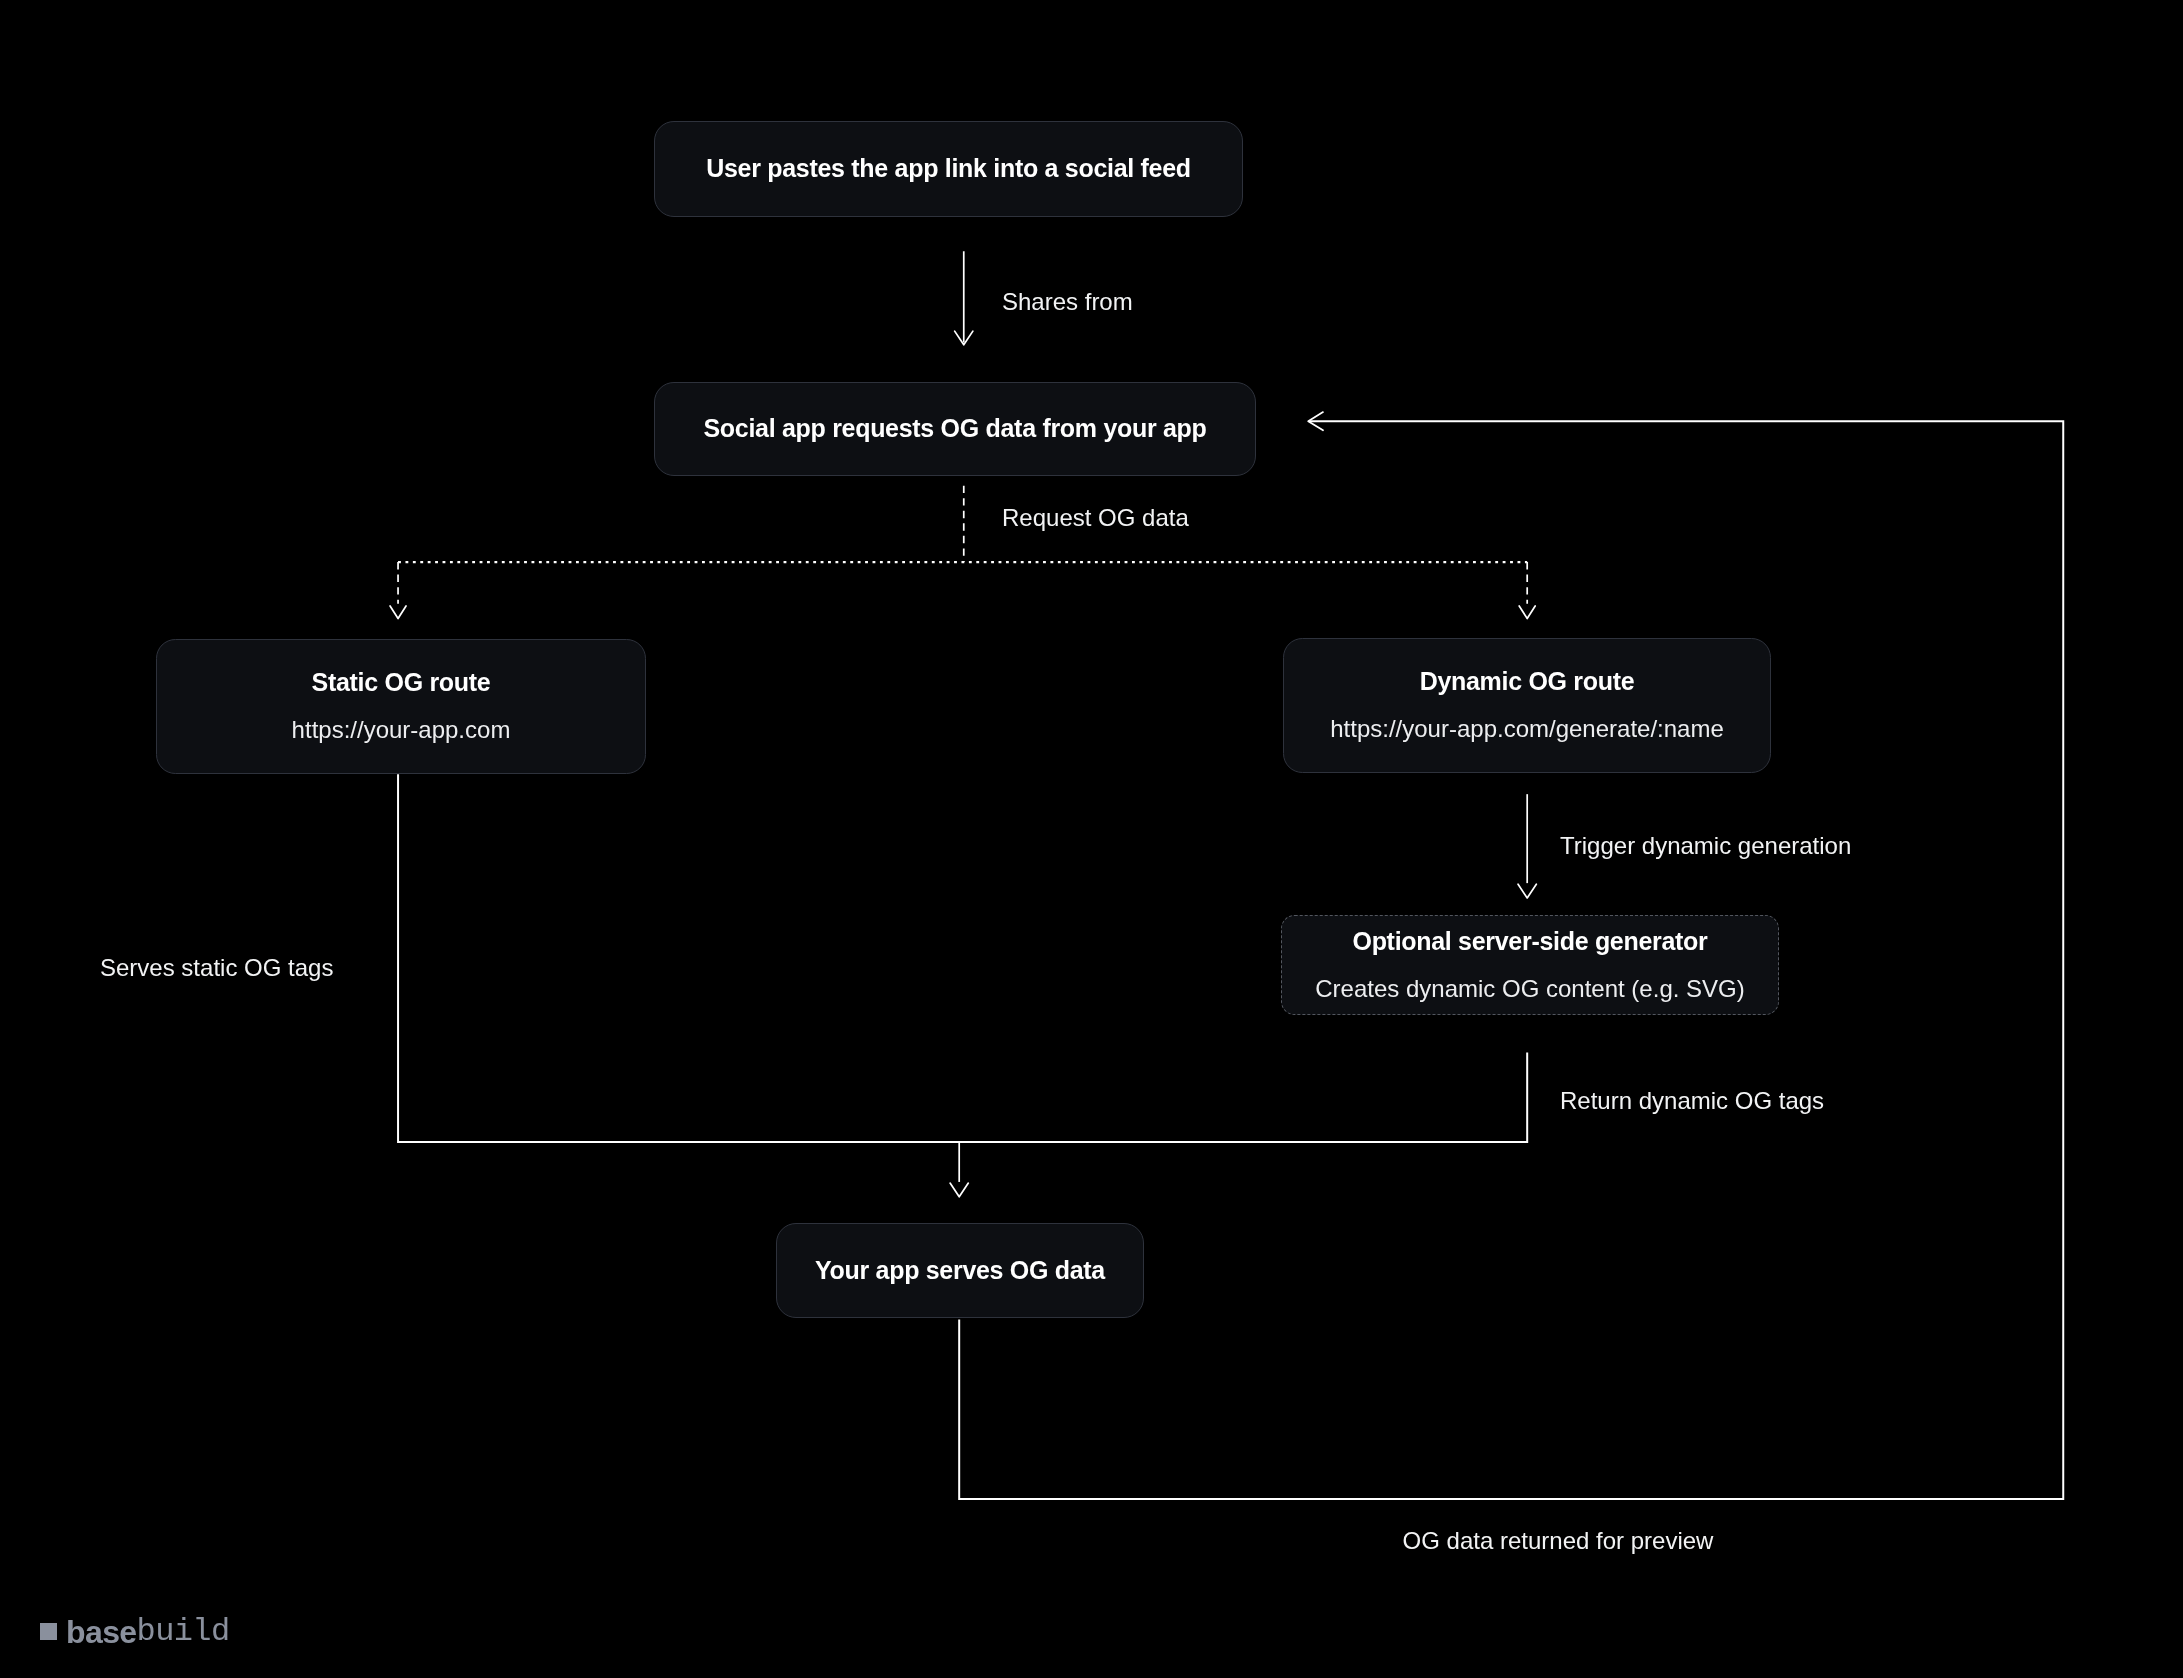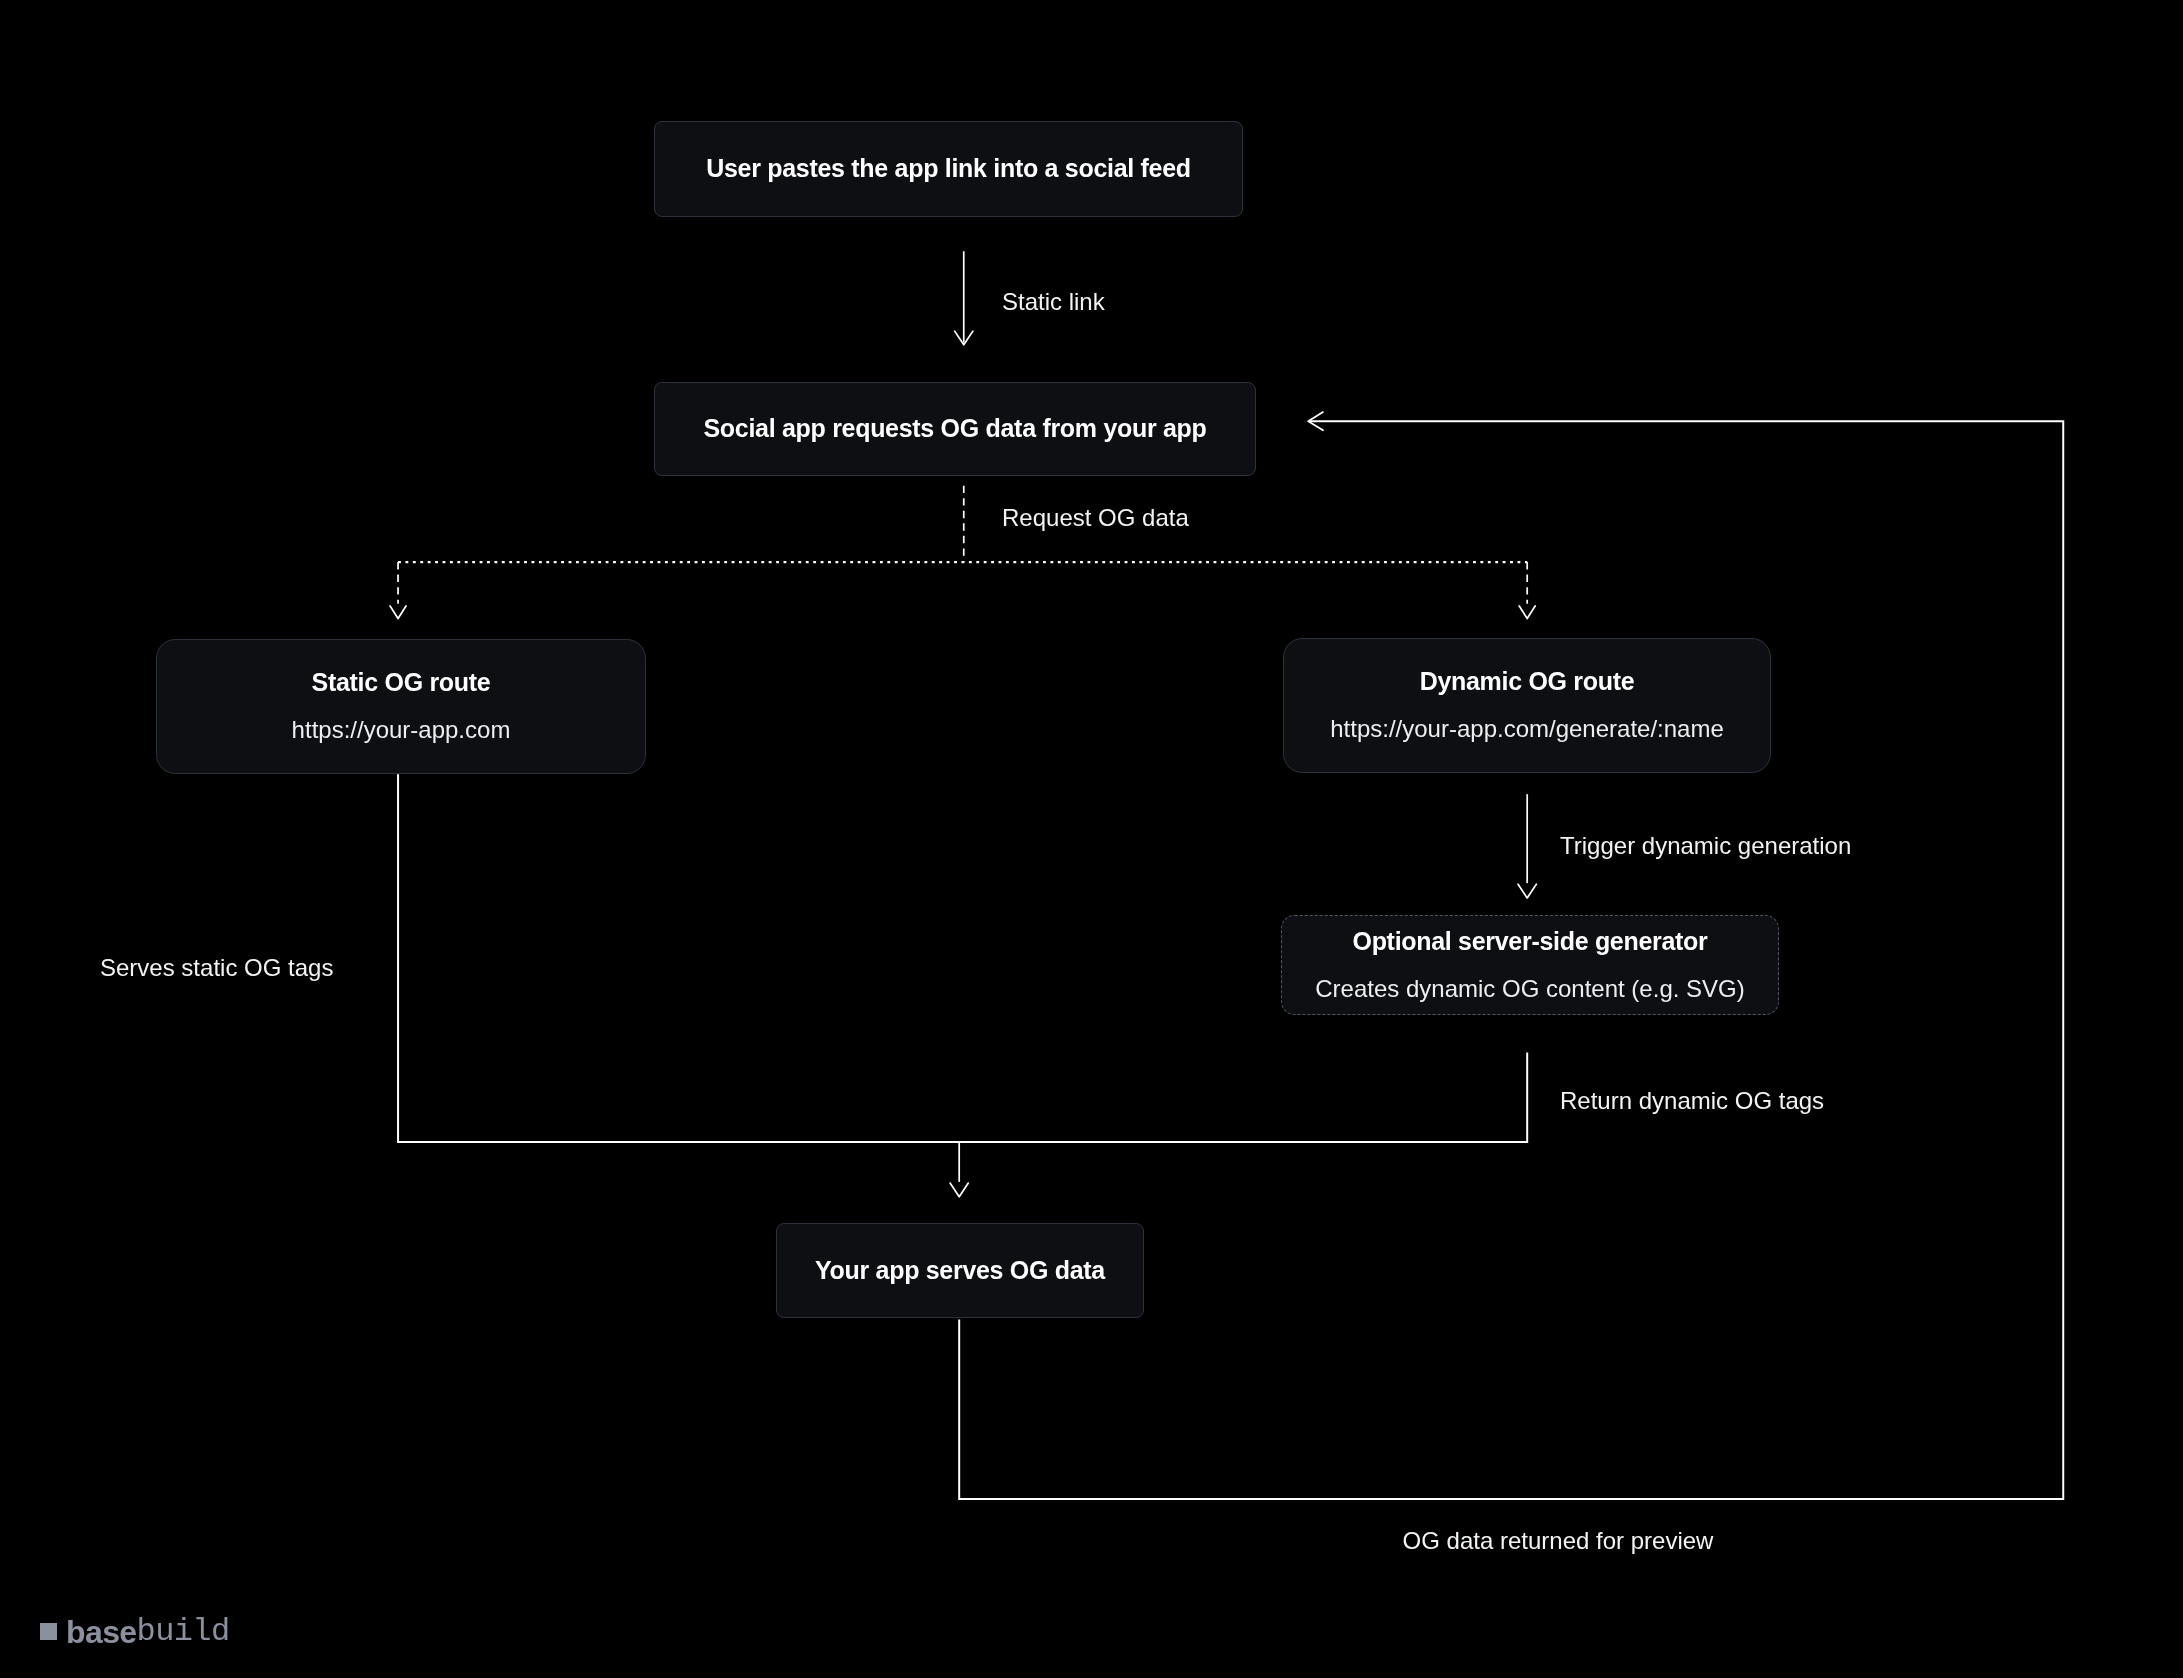--- a/index.html
+++ b/index.html
@@ -29,21 +29,21 @@
   .wire{stroke:var(--wire);fill:none;stroke-width:3;}
   .wire.thick{stroke-width:3.5;}
   .wire.dashed{stroke-dasharray:13 9;}
   .wire.dotted{stroke-width:4;stroke-dasharray:5 8;}
   .chev{stroke:var(--wire);fill:none;stroke-width:3;stroke-linecap:round;stroke-linejoin:round;}
 
   .node{
     position:absolute;
     background:var(--node-fill);
     border:1.7px solid var(--node-border);
-    border-radius:8px;
+    border-radius:20px;
     display:flex;flex-direction:column;
     align-items:center;justify-content:center;
     gap:20.5px;
     text-align:center;
     padding:0 17px;
   }
   .node.dashed-node{
     border:1.7px dashed var(--dash-border);
     border-radius:13.7px;
   }
@@ -144,21 +144,21 @@
 
   <div class="node dashed-node" style="left:1281px; top:915px; width:498px; height:100px;">
     <div class="title">Optional server-side generator</div>
     <div class="subtitle">Creates dynamic OG content (e.g. SVG)</div>
   </div>
 
   <div class="node" style="left:776px; top:1223px; width:368px; height:95px;">
     <div class="title">Your app serves OG data</div>
   </div>
 
-  <span class="edge-label" style="left:1002px; top:302px;">Static link</span>
+  <span class="edge-label" style="left:1002px; top:302px;">Shares from</span>
 
   <span class="edge-label" style="left:1002px; top:518px;">Request OG data</span>
 
   <span class="edge-label" style="left:100px; top:968px;">Serves static OG tags</span>
 
   <span class="edge-label" style="left:1560px; top:846px;">Trigger dynamic generation</span>
 
   <span class="edge-label" style="left:1560px; top:1101px;">Return dynamic OG tags</span>
 
   <span class="edge-label centered" style="left:1558px; top:1541px;">OG data returned for preview</span>

